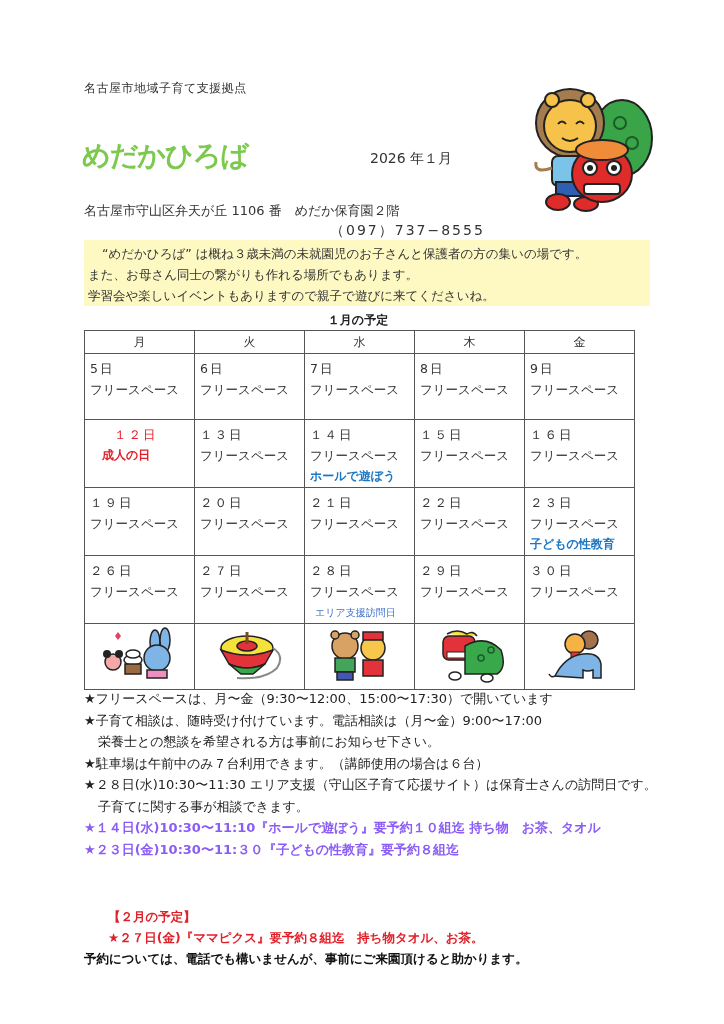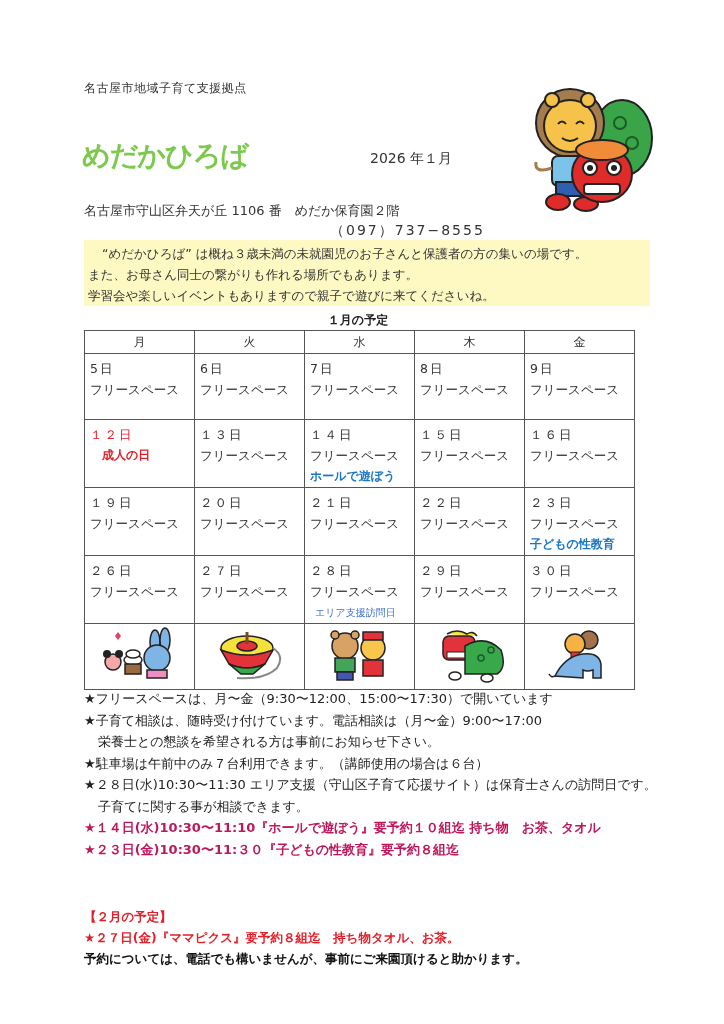--- a/index.html
+++ b/index.html
@@ -12,29 +12,29 @@
     .address { left: 84px; top: 202px; font-size: 13px; color: #333; }
     .phone { left: 330px; top: 222px; font-size: 14px; color: #333; letter-spacing: 2px; }
     .intro { left: 84px; top: 240px; width: 566px; height: 66px; background: #fef9c3; padding: 3px 0 0 4px; }
     .intro p { font-size: 12.5px; color: #333; line-height: 21px; white-space: nowrap; }
     .sched-title { left: 84px; top: 312px; width: 548px; text-align: center; font-size: 12px; font-weight: bold; color: #222; }
     table.cal { position: absolute; left: 84px; top: 330px; width: 551px; border-collapse: collapse; table-layout: fixed; }
     table.cal td, table.cal th { border: 1px solid #555; vertical-align: top; }
     table.cal th { height: 23px; font-weight: normal; font-size: 12px; text-align: center; vertical-align: middle; color: #333; }
     table.cal td.day { height: 66px; padding: 4px 4px 0 5px; font-size: 12.5px; color: #333; line-height: 21px; }
     .daynum { letter-spacing: 2px; }
-    .red { color: #e2202a; }
+    .red { color: #e2202a; margin-left: 24px; }
     .holiday { color: #e2202a; font-weight: bold; font-size: 12px; padding-left: 12px; }
     .event { color: #1b76c4; font-weight: bold; font-size: 12px; }
     .event-sm { color: #3b6fc9; font-size: 10px; padding-left: 5px; }
     table.cal td.pic { height: 66px; text-align: center; vertical-align: middle; }
     .notes { left: 84px; top: 688px; width: 600px; }
     .notes p { font-size: 13px; line-height: 21.5px; color: #222; white-space: nowrap; }
     .notes p.indent { padding-left: 14px; }
-    .notes p.blue { color: #be185d; font-weight: bold; }
+    .notes p.blue { color: #8b5cf6; font-weight: bold; }
     .feb { left: 84px; top: 906px; width: 600px; }
     .feb p { font-size: 12.5px; line-height: 21px; white-space: nowrap; }
     .feb .red { color: #e2202a; font-weight: bold; }
     .feb .black { color: #111; font-weight: bold; }
     svg { display: inline-block; }
   </style>
 </head>
 <body>
 
 <div class="abs org">名古屋市地域子育て支援拠点</div>

